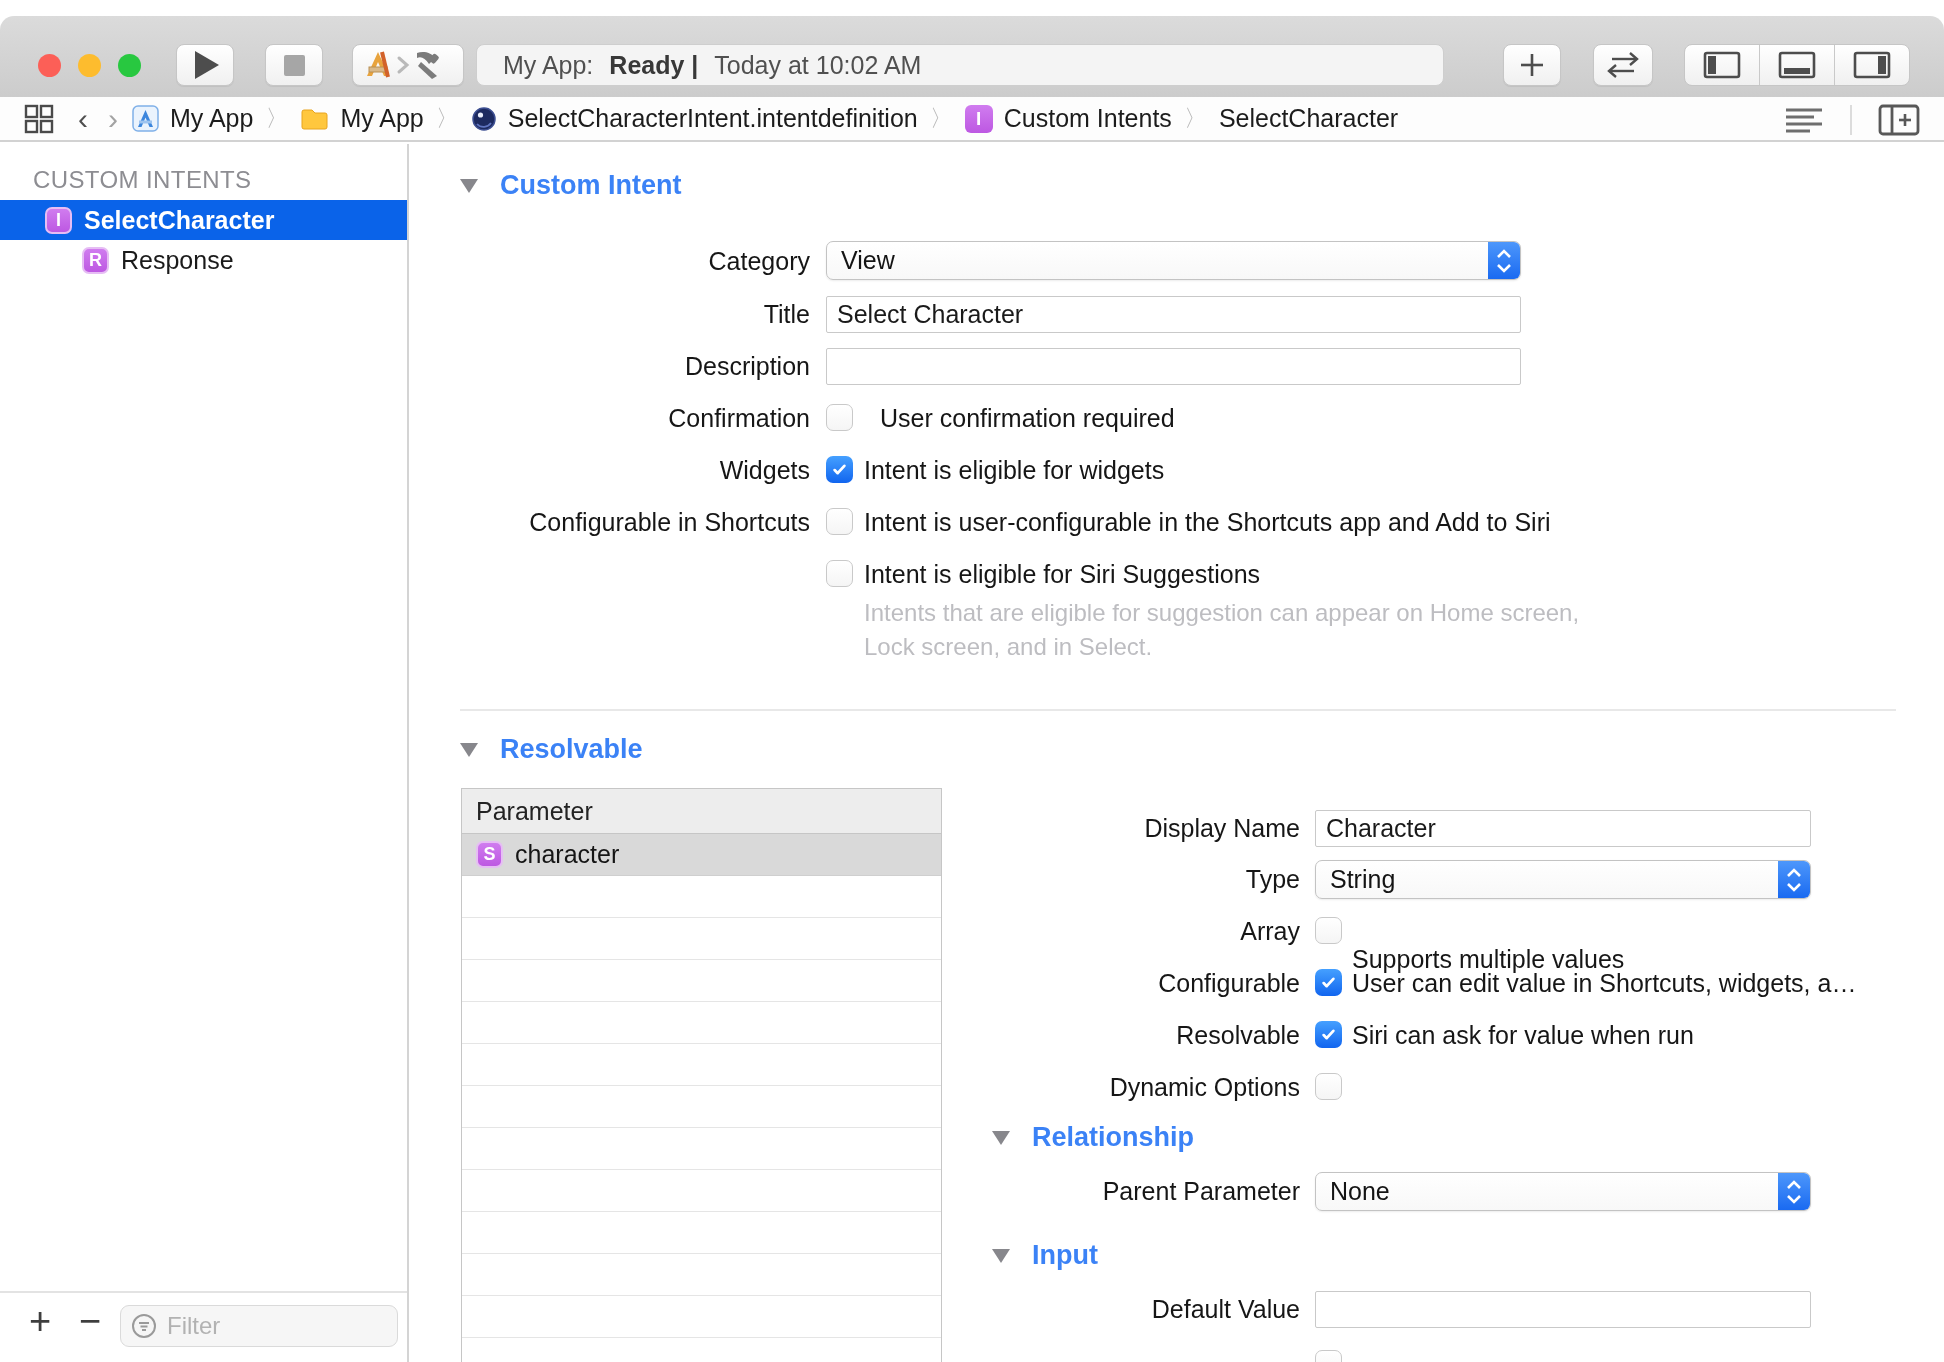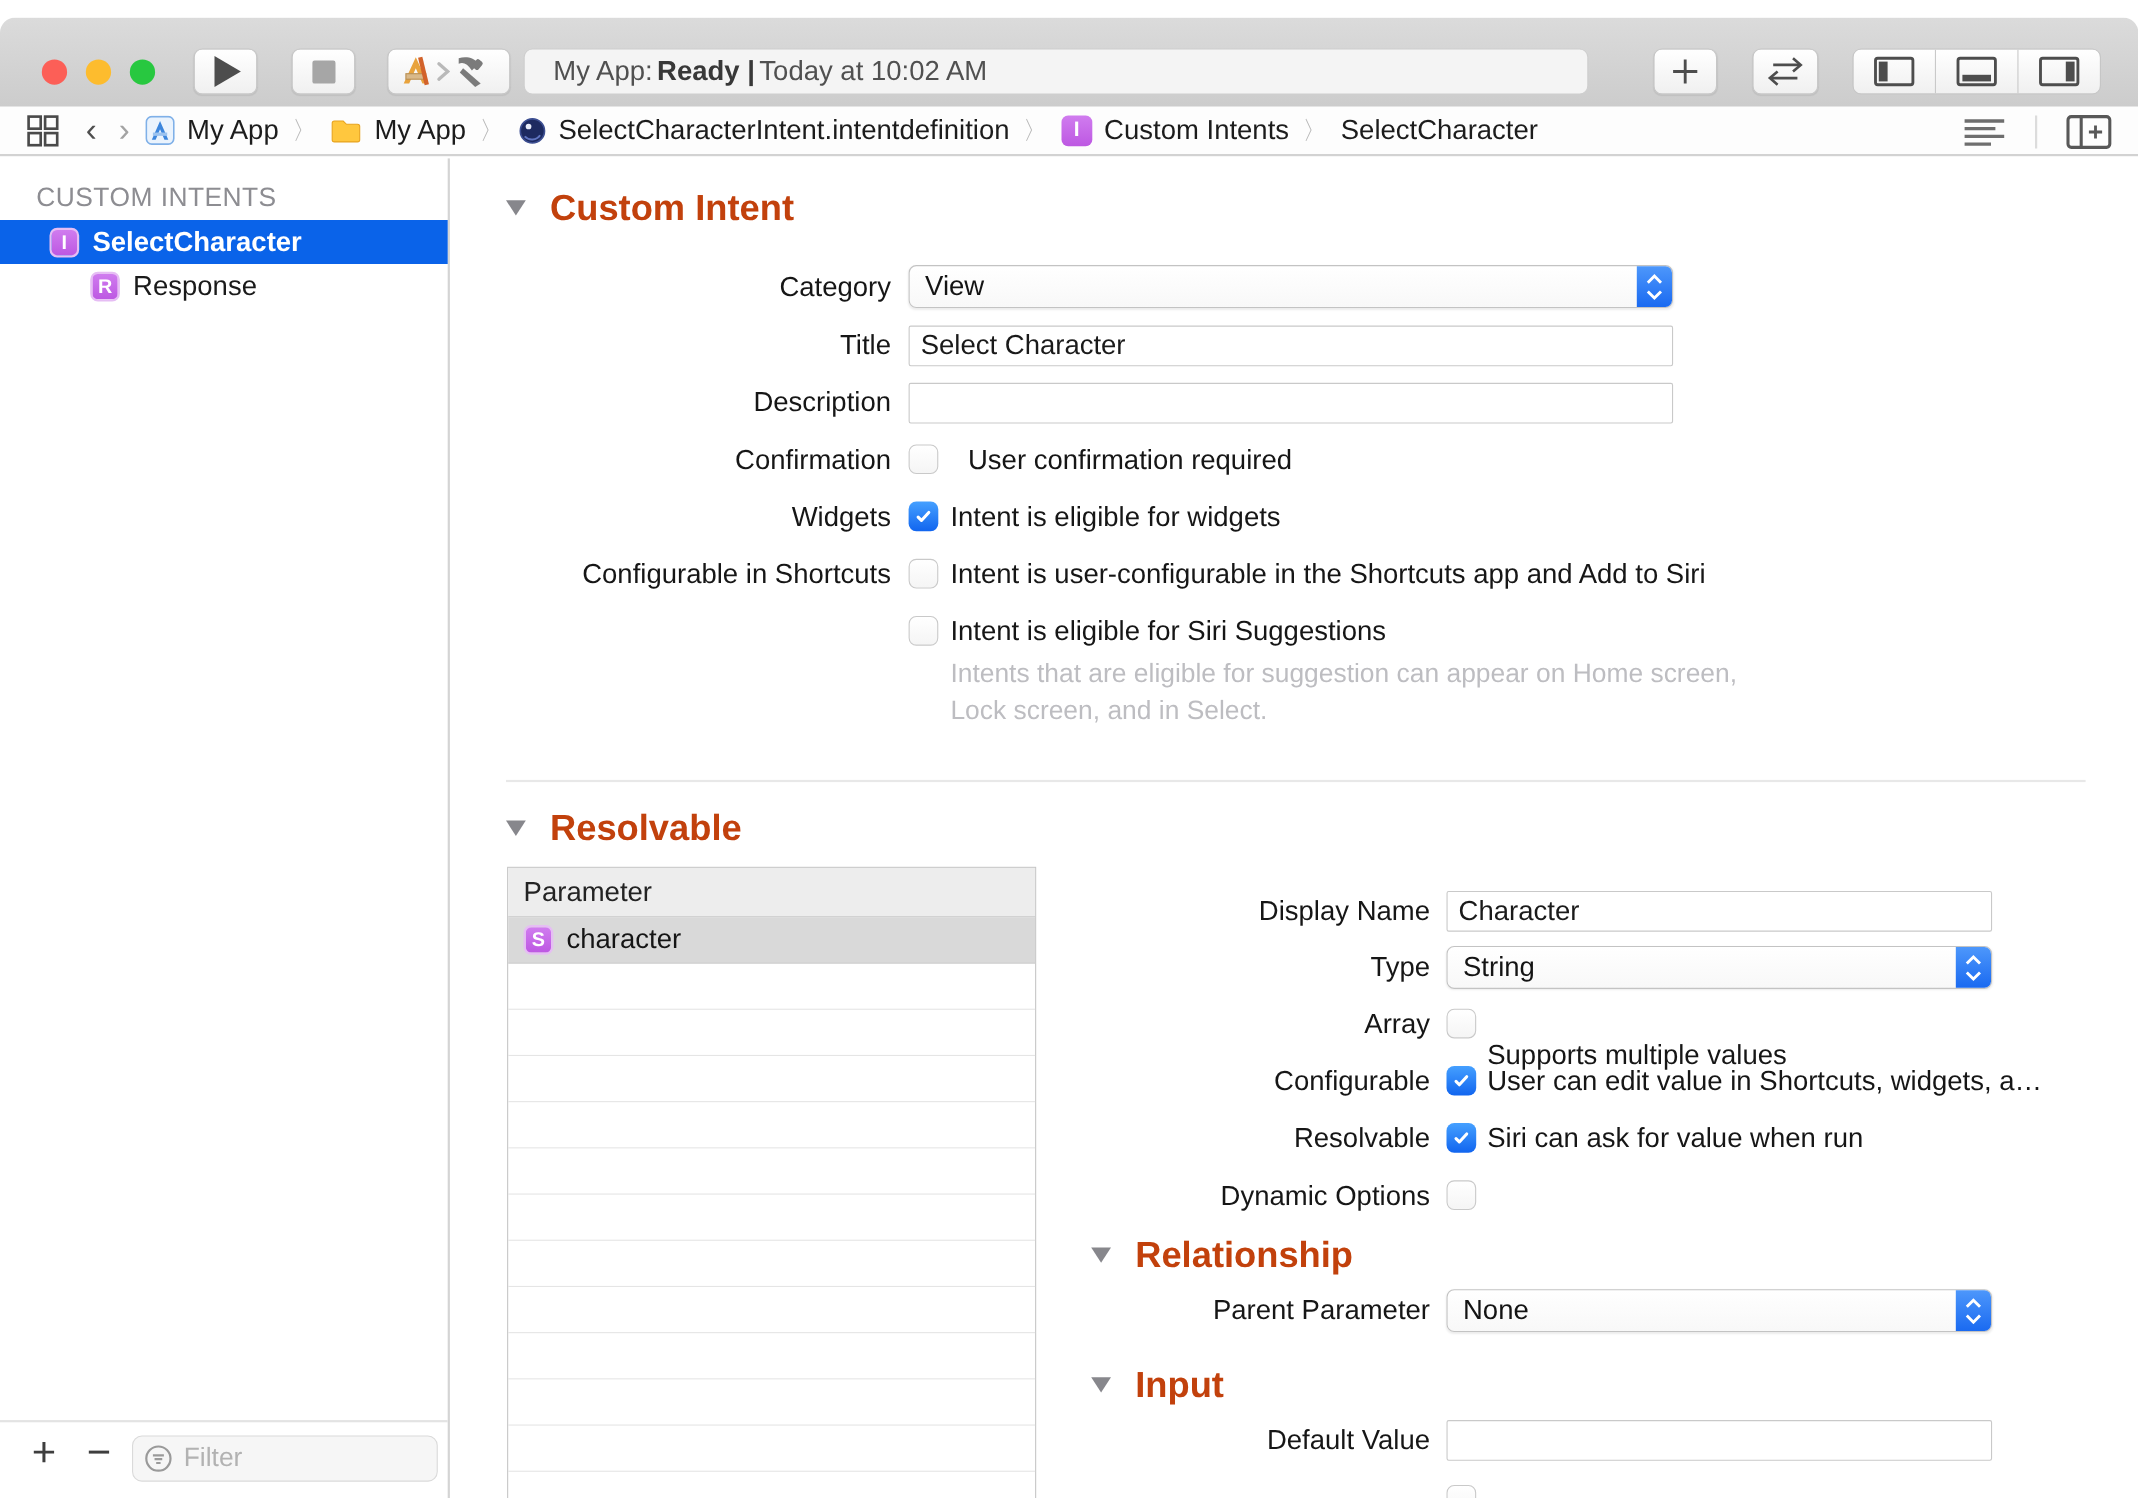--- a/index.html
+++ b/index.html
@@ -9,21 +9,21 @@
   
   .toolbar{position:absolute;top:16px;left:0;right:0;height:81px;
            background:linear-gradient(#dbdbdb,#cccccc);
            border-bottom:2px solid #b5b5b5;border-radius:14px 14px 0 0;}
   .light{position:absolute;top:38px;width:23px;height:23px;border-radius:50%;}
   .tbtn{position:absolute;top:28px;height:42px;background:linear-gradient(#ffffff,#f0f0f0);
         border:1.5px solid #c6c6c6;border-radius:8px;box-shadow:0 1px 1px rgba(0,0,0,.07);
         display:flex;align-items:center;justify-content:center;box-sizing:border-box;}
   .status{position:absolute;left:476px;top:28px;width:968px;height:42px;background:#f4f4f4;
           border:1.5px solid #cecece;border-radius:8px;display:flex;align-items:center;
-          padding-left:26px;font-size:25px;color:#505050;box-sizing:border-box;gap:4px;}
+          padding-left:26px;font-size:25px;color:#505050;box-sizing:border-box;gap:16px;}
   .status b{color:#383838;}
   .panelgroup{position:absolute;left:1684px;top:28px;width:226px;height:42px;display:flex;
               background:linear-gradient(#ffffff,#f0f0f0);border:1.5px solid #c6c6c6;
               border-radius:8px;box-sizing:border-box;overflow:hidden;}
   .panelgroup .cell{flex:1;display:flex;align-items:center;justify-content:center;}
   .panelgroup .cell + .cell{border-left:1.5px solid #c9c9c9;}
   .playtri{width:0;height:0;border-left:24px solid #4d4d4d;border-top:14px solid transparent;
            border-bottom:14px solid transparent;margin-left:4px;}
   .stopsq{width:21px;height:21px;background:#a6a6a6;border-radius:2px;}
   
@@ -50,21 +50,21 @@
   .pmbtn{position:absolute;top:6px;width:44px;height:44px;font-size:38px;font-weight:300;
          color:#3e3e3e;display:flex;align-items:center;justify-content:center;}
   .filterfield{position:absolute;left:120px;top:12px;width:278px;height:42px;background:#f6f6f6;
                border:1.5px solid #dadada;border-radius:9px;display:flex;align-items:center;
                padding-left:10px;box-sizing:border-box;gap:8px;}
   .filterfield input{border:none;outline:none;background:transparent;font-size:24px;width:190px;
                      font-family:inherit;color:#8b5cf6;}
   .filterfield input::placeholder{color:#b2b2b2;}
   
   .sec-hdr{position:absolute;display:flex;align-items:center;gap:22px;font-weight:700;
-           font-size:33px;color:#c2410c;}
+           font-size:27px;color:#3b82f6;}
   .tri{width:0;height:0;border-left:9px solid transparent;border-right:9px solid transparent;
        border-top:14px solid #87878c;}
   .lbl{position:absolute;text-align:right;font-size:25px;color:#161616;height:36px;line-height:36px;}
   .tf{position:absolute;border:1.5px solid #c9c9c9;border-radius:2px;background:#fff;
       font-size:25px;padding:0 10px;color:#1a1a1a;font-family:inherit;outline:none;box-sizing:border-box;}
   .popup{position:absolute;background:linear-gradient(#ffffff,#f8f8f8);border:1px solid #c3c3c3;
          border-radius:7px;box-shadow:0 1px 2px rgba(0,0,0,.08);display:flex;align-items:center;
          padding-left:14px;font-size:25px;color:#141414;box-sizing:border-box;}
   .stepper{position:absolute;right:0;top:0;bottom:0;width:32px;border-radius:0 6px 6px 0;
            background:linear-gradient(#4d97fb,#1a6af1);display:flex;flex-direction:column;

